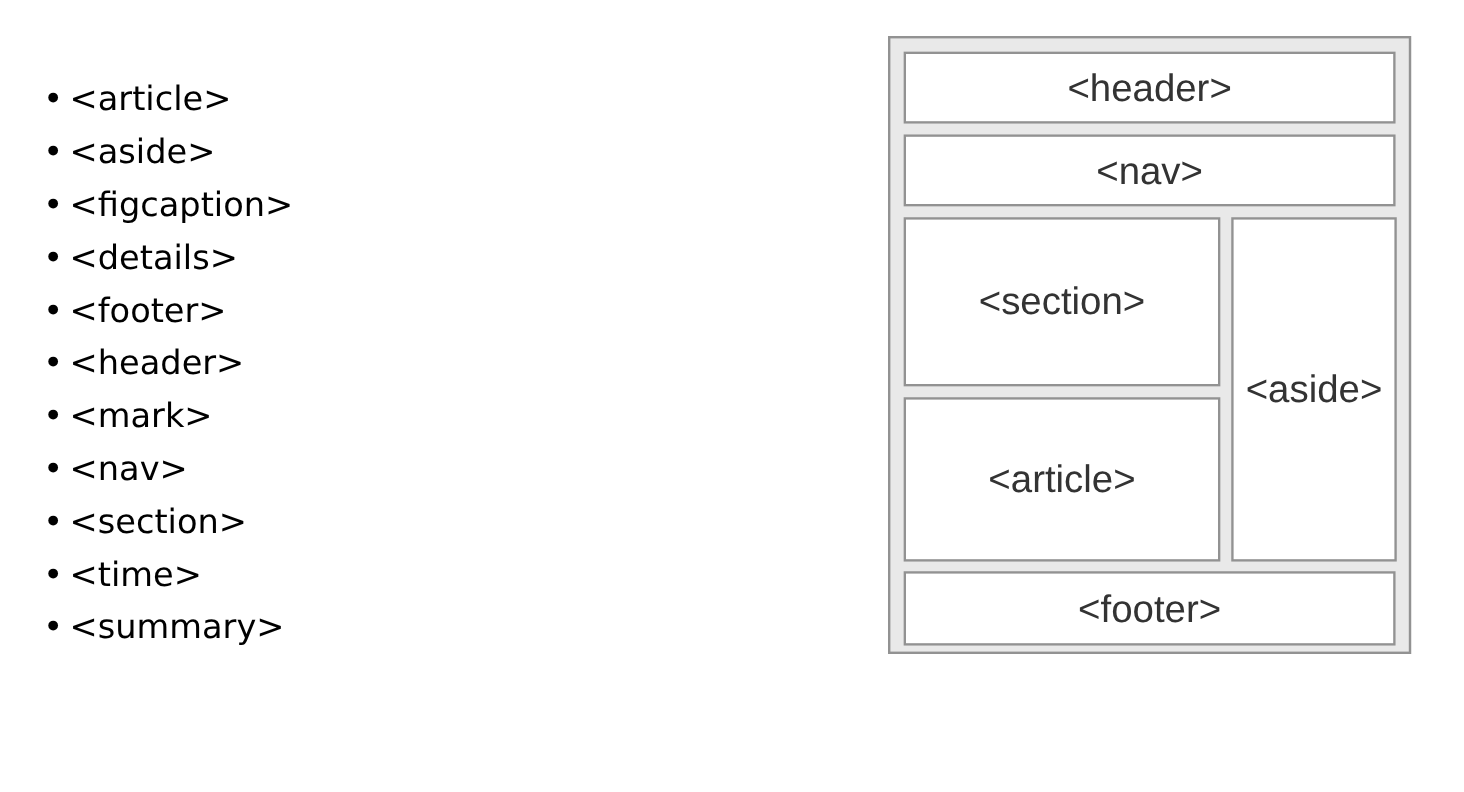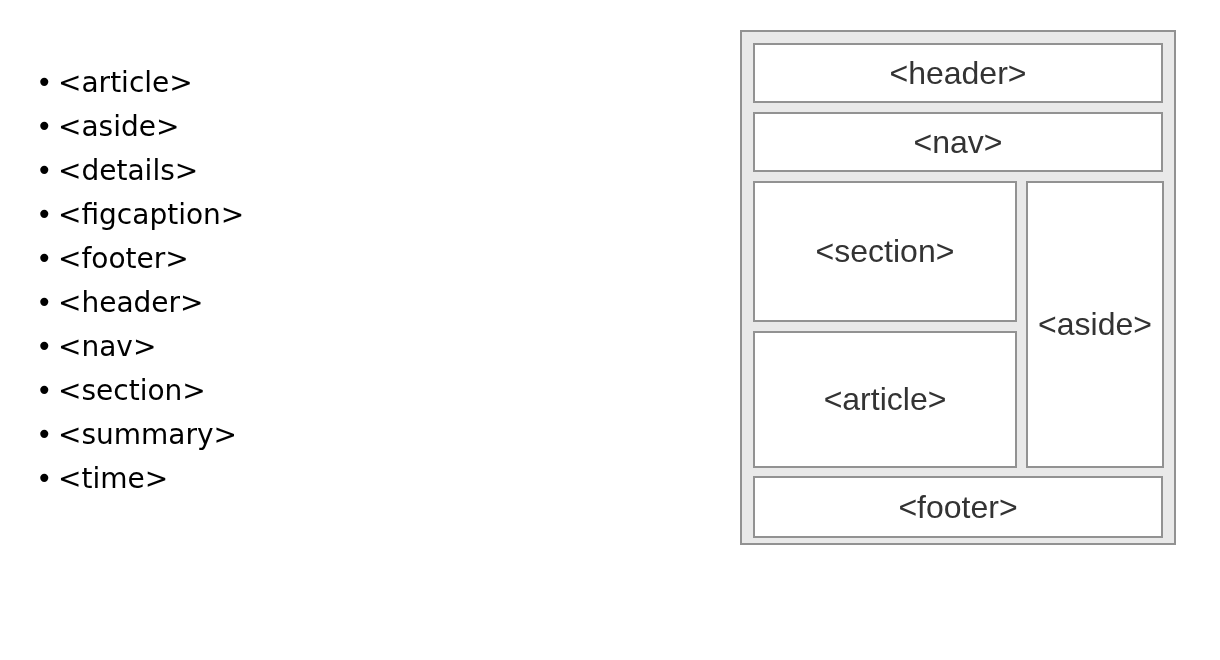--- a/index.html
+++ b/index.html
@@ -75,28 +75,29 @@
   .dbox-footer  { left: 11px;  top: 444px; width: 410px; height: 62px; }
 </style>
 </head>
 <body>
 
 <div class="page">
 
   <ul class="element-list">
       <li>&lt;article&gt;</li>
       <li>&lt;aside&gt;</li>
+      <li>&lt;figcaption&gt;</li>
       <li>&lt;details&gt;</li>
-      <li>&lt;figcaption&gt;</li>
       <li>&lt;footer&gt;</li>
       <li>&lt;header&gt;</li>
+      <li>&lt;mark&gt;</li>
       <li>&lt;nav&gt;</li>
       <li>&lt;section&gt;</li>
+      <li>&lt;time&gt;</li>
       <li>&lt;summary&gt;</li>
-      <li>&lt;time&gt;</li>
     </ul>
 
   <div class="diagram">
 
     <div class="dbox dbox-header">
       <span>&lt;header&gt;</span>
     </div>
 
     <div class="dbox dbox-nav">
       <span>&lt;nav&gt;</span>

